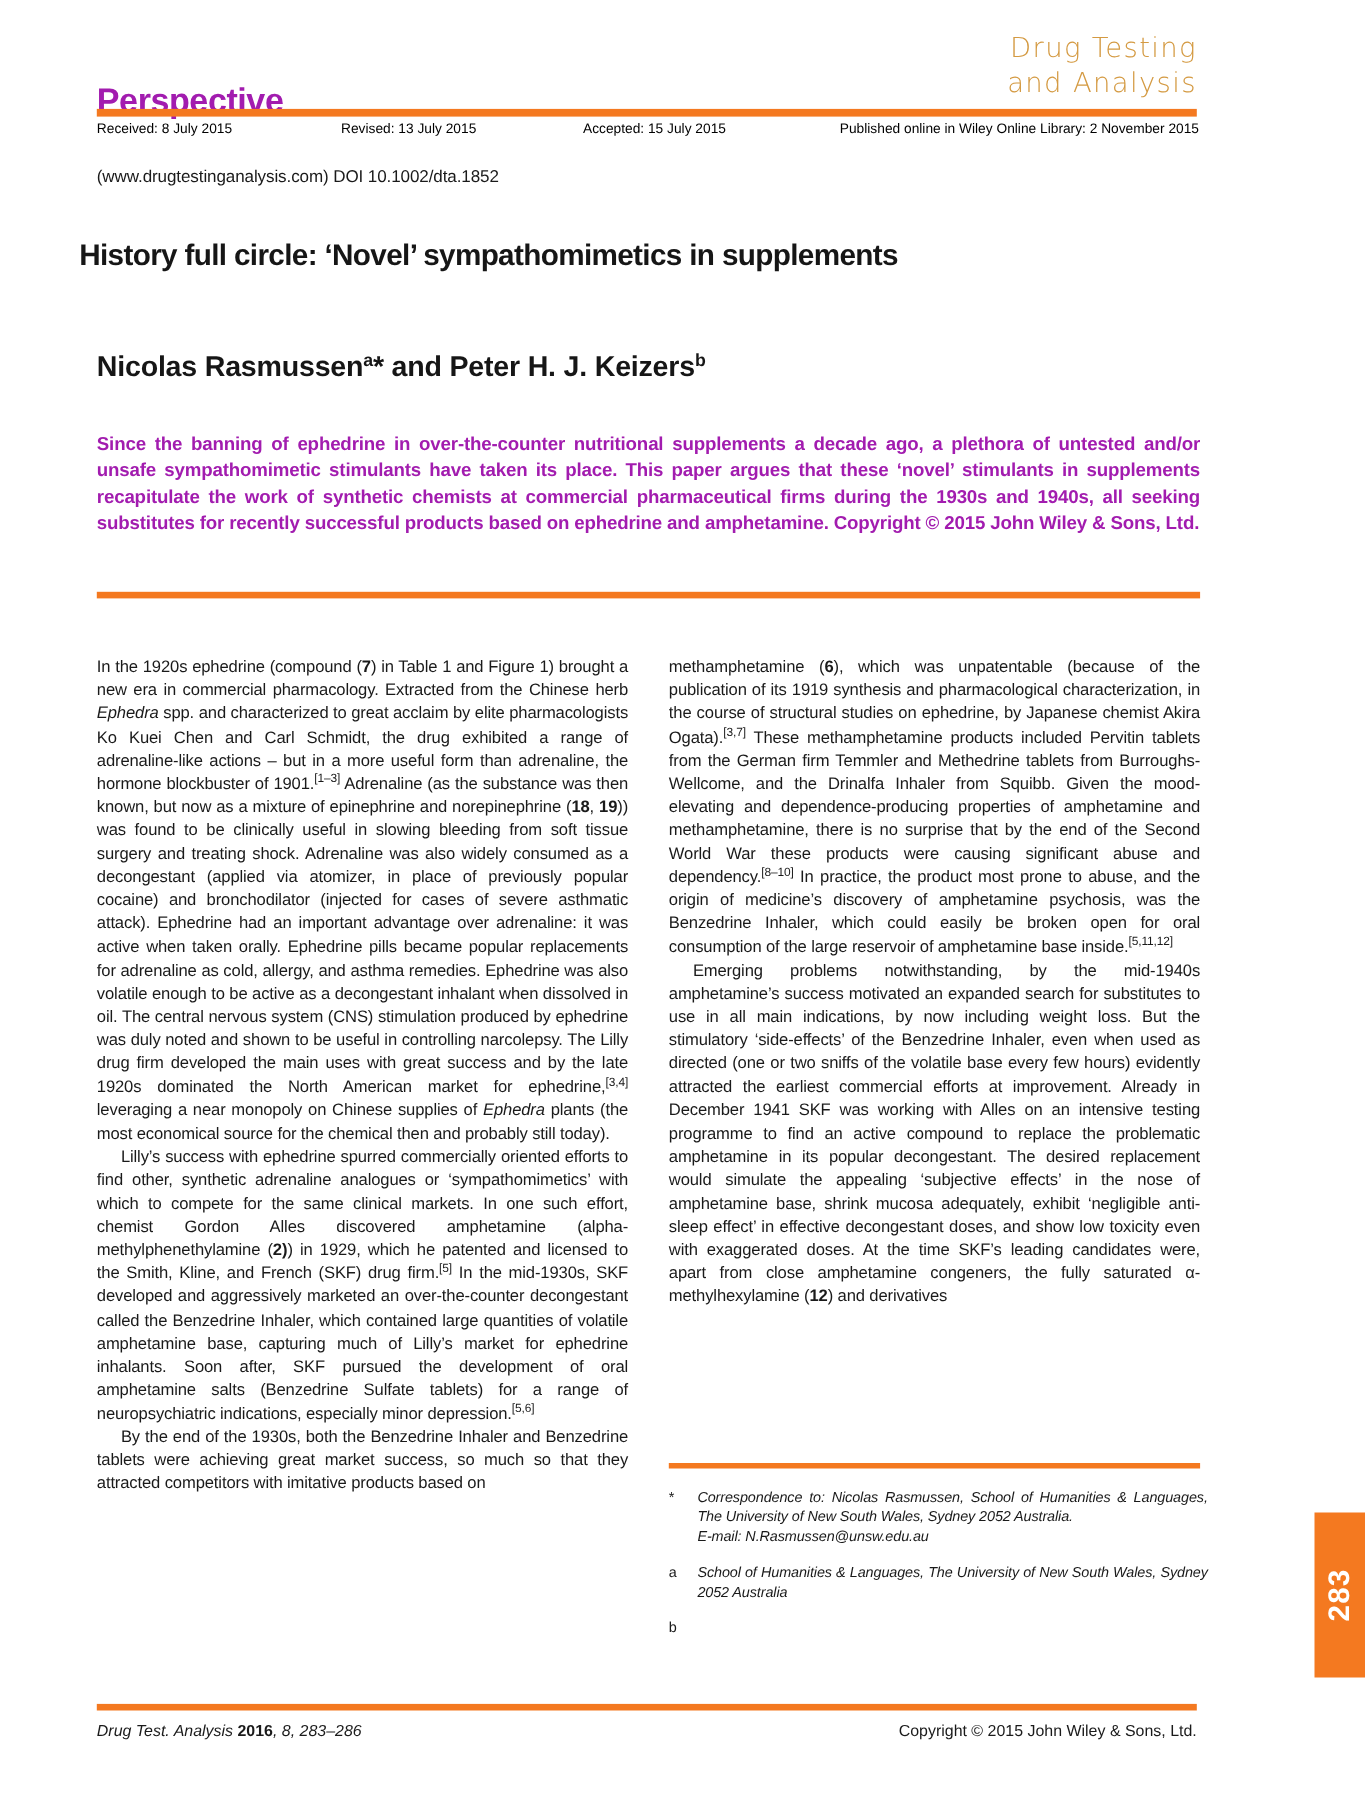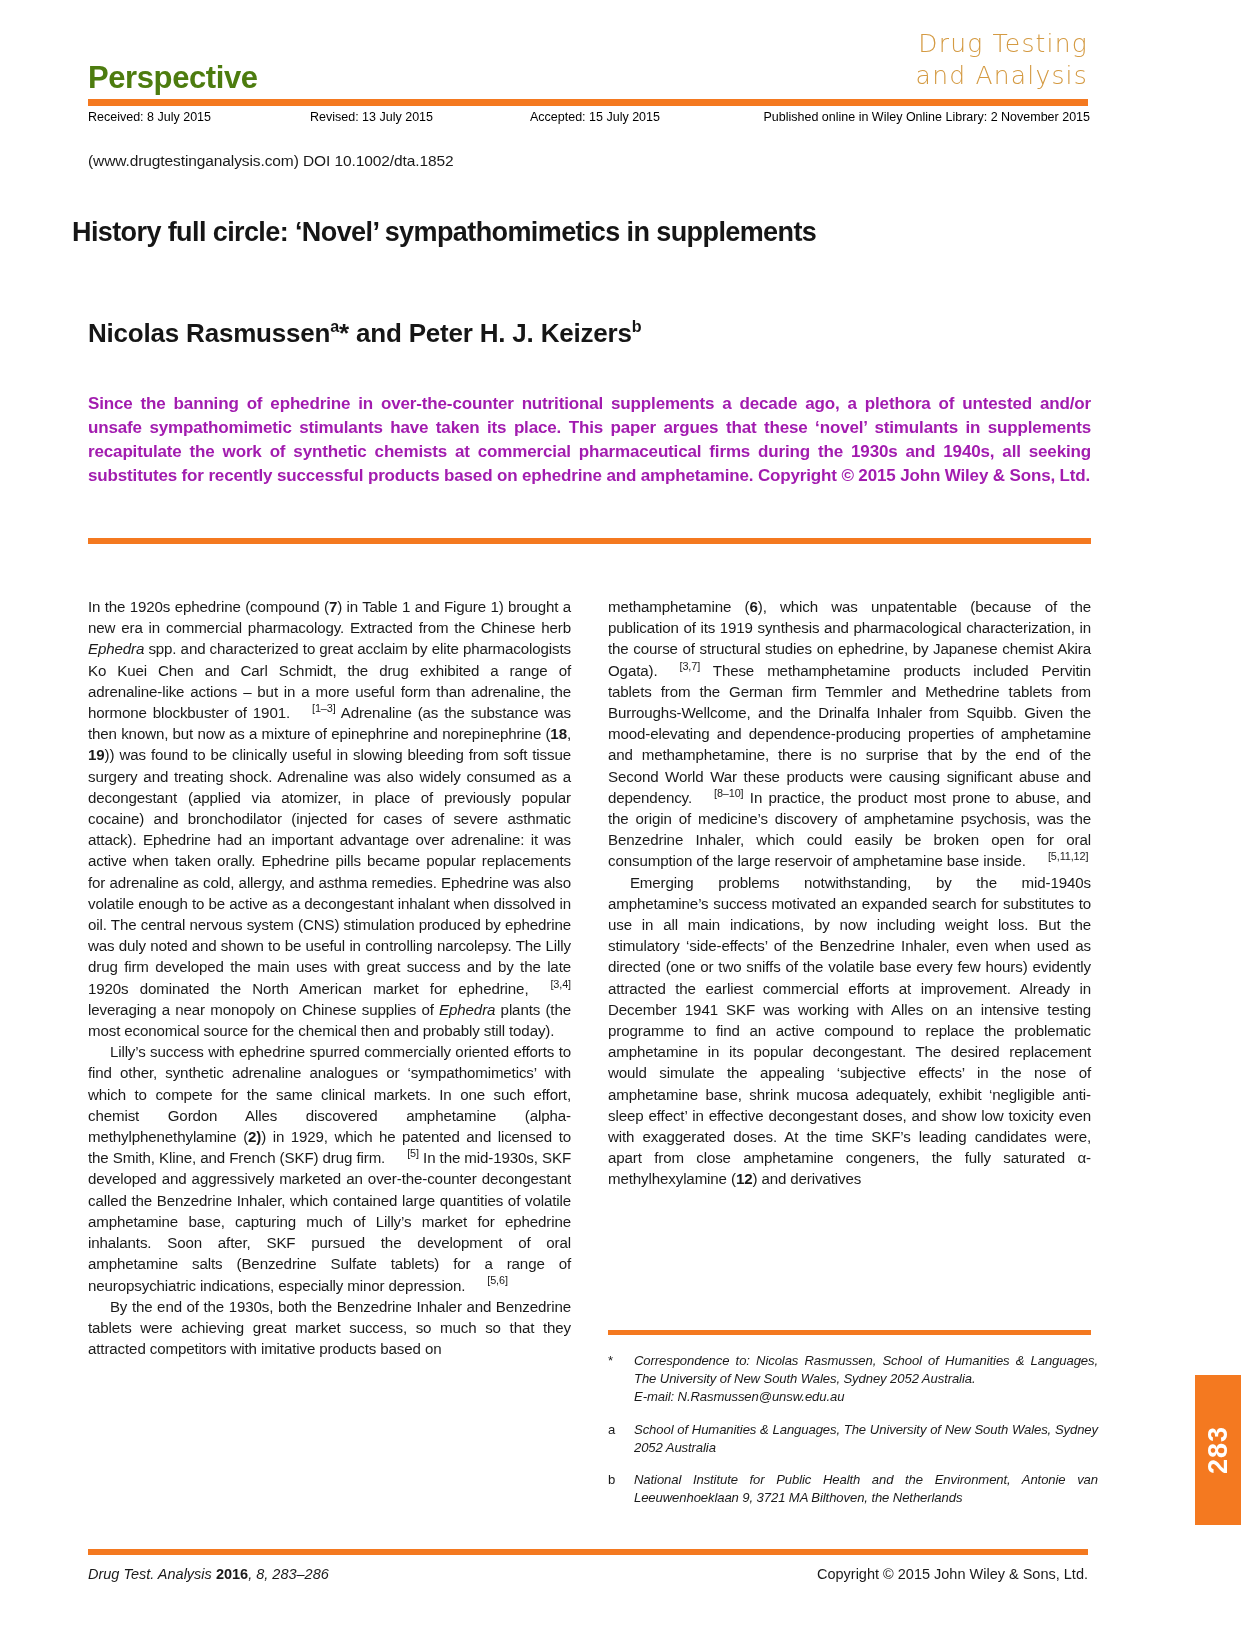--- a/index.html
+++ b/index.html
@@ -29,24 +29,24 @@
   .masthead {
     position: absolute;
     left: 88px;
     top: 28px;
     width: 1000px;
     height: 70px;
   }
   .perspective {
     position: absolute;
     left: 0;
-    top: 32px;
+    top: 46px;
     font-size: 31px;
     font-weight: bold;
-    color: #4d7c0f;
+    color: #a21caf;
     letter-spacing: -0.4px;
     font-family: "Liberation Sans", sans-serif;
   }
   .journal-logo {
     position: absolute;
     right: 0;
     top: 0;
     text-align: right;
     color: #D49A42;
     font-size: 25px;
@@ -167,21 +167,20 @@
   .col-left  { left: 88px; }
   .col-right { left: 608px; }
   .col p { margin: 0; }
   .col p + p { text-indent: 1.45em; }
   .col i { font-style: italic; }
   .col b { font-weight: bold; }
   sup.ref {
     font-size: 0.72em;
     vertical-align: super;
     line-height: 0;
-    margin-left: 22px;
   }
 
   
   .footnote-rule {
     position: absolute;
     left: 608px;
     top: 1330px;
     width: 483px;
     height: 5px;
     background: #F47920;
@@ -310,21 +309,20 @@
     <div class="fn">
       <span class="marker star">*</span>
       <span>Correspondence to: Nicolas Rasmussen, School of Humanities &amp; Languages, The University of New South Wales, Sydney 2052 Australia.<br>E-mail: N.Rasmussen@unsw.edu.au</span>
     </div>
     <div class="fn">
       <span class="marker">a</span>
       <span>School of Humanities &amp; Languages, The University of New South Wales, Sydney 2052 Australia</span>
     </div>
     <div class="fn">
       <span class="marker">b</span>
-      <span>National Institute for Public Health and the Environment, Antonie van Leeuwenhoeklaan 9, 3721 MA Bilthoven, the Netherlands</span>
     </div>
   </div>
 
   <div class="page-tab">
     <span class="num">283</span>
   </div>
 
   <div class="rule-orange-bottom"></div>
   <div class="footer">
     <span class="footer-left"><i>Drug Test. Analysis</i> <b>2016</b>, <i>8</i>, 283–286</span>

